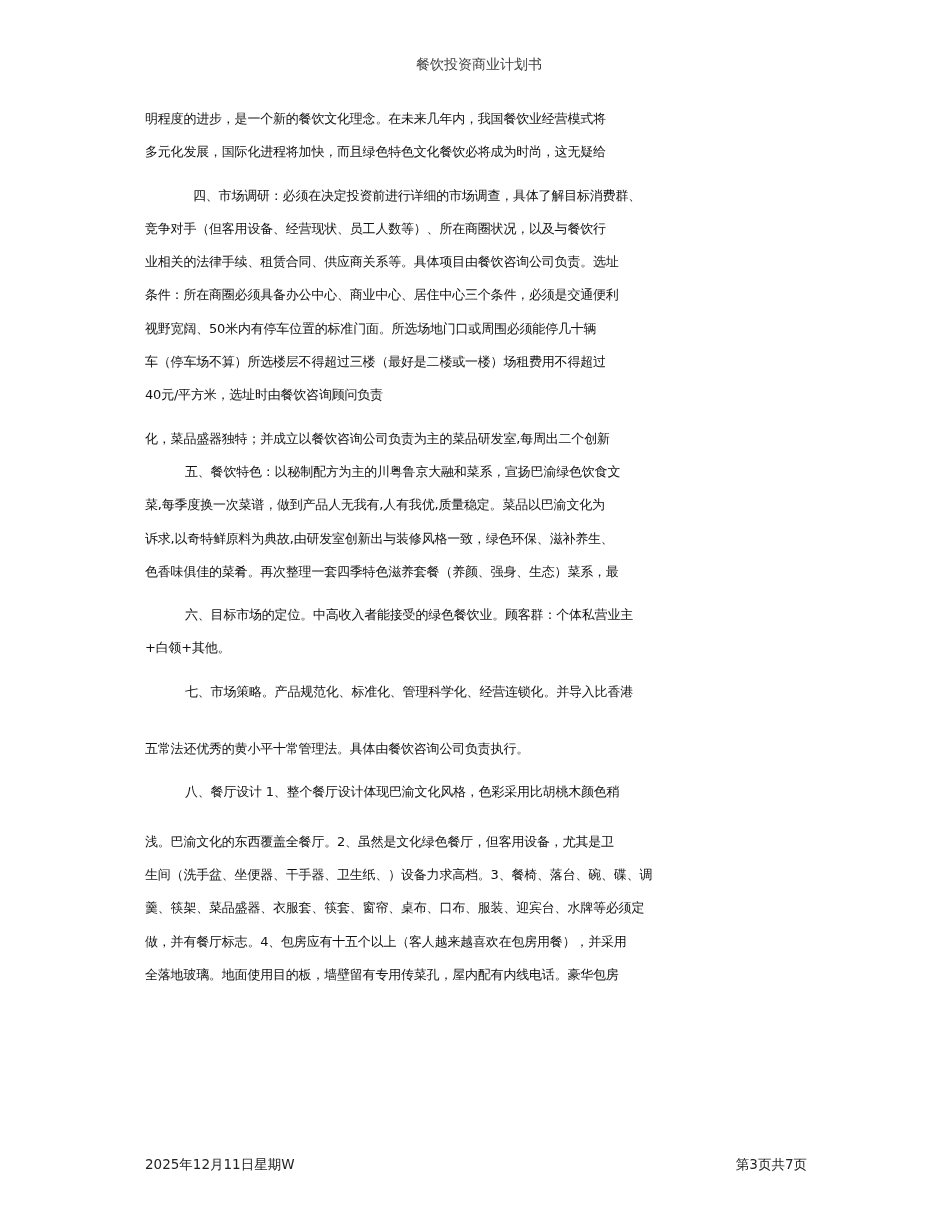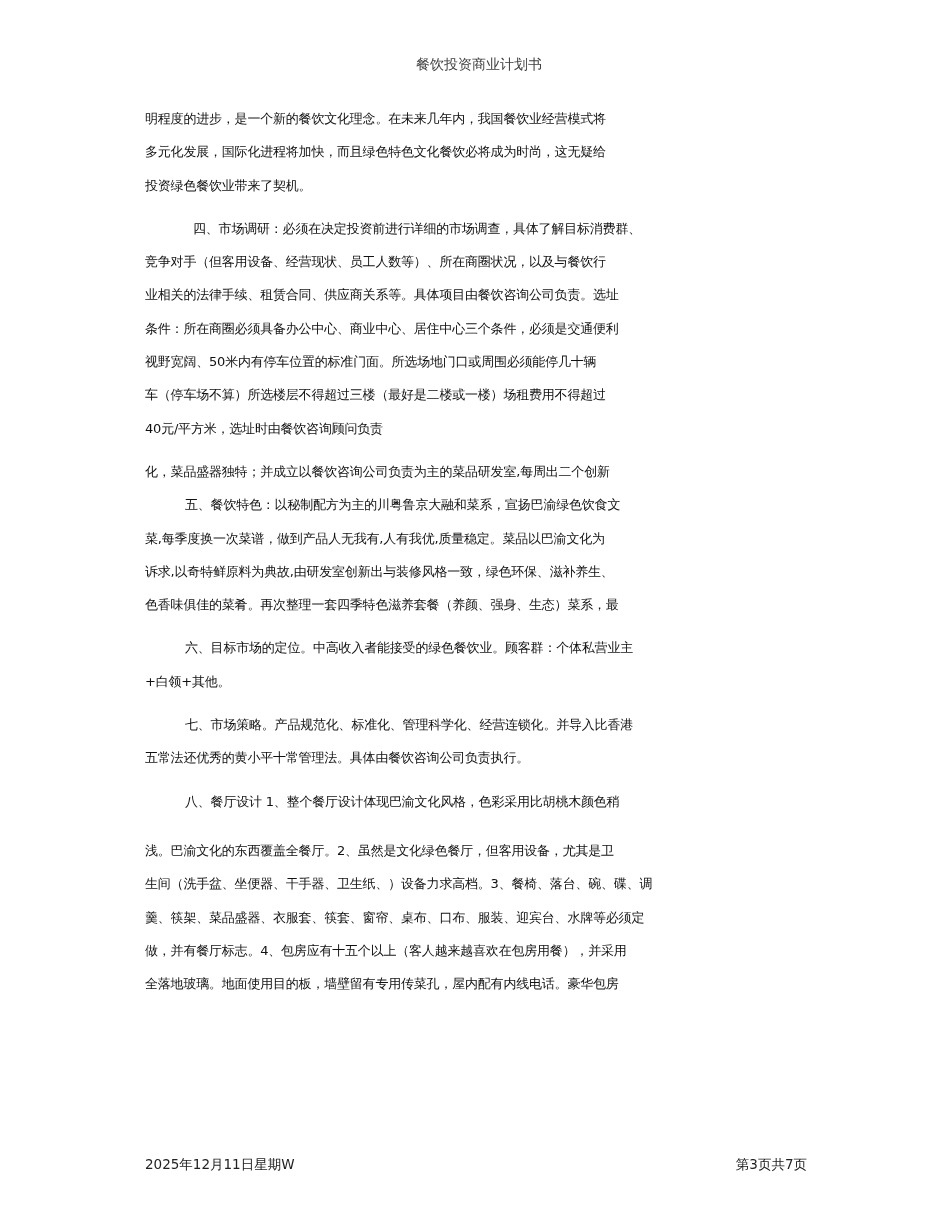--- a/index.html
+++ b/index.html
@@ -20,21 +20,20 @@
 <body>
 
 <div class="header">
   <span>餐饮投资商业计划书</span>
 </div>
 
 <div class="body">
   <p class="para first">
     <span class="line" style="display: block;">明程度的进步，是一个新的餐饮文化理念。在未来几年内，我国餐饮业经营模式将</span>
     <span class="line" style="display: block;">多元化发展，国际化进程将加快，而且绿色特色文化餐饮必将成为时尚，这无疑给</span>
-    <span class="line" style="display: block;">投资绿色餐饮业带来了契机。</span>
   </p>
   <p class="para">
     <span class="line" style="padding-left: 48px; display: block;">四、市场调研：必须在决定投资前进行详细的市场调查，具体了解目标消费群、</span>
     <span class="line" style="display: block;">竞争对手（但客用设备、经营现状、员工人数等）、所在商圈状况，以及与餐饮行</span>
     <span class="line" style="display: block;">业相关的法律手续、租赁合同、供应商关系等。具体项目由餐饮咨询公司负责。选址</span>
     <span class="line" style="display: block;">条件：所在商圈必须具备办公中心、商业中心、居住中心三个条件，必须是交通便利</span>
     <span class="line" style="display: block;">视野宽阔、50米内有停车位置的标准门面。所选场地门口或周围必须能停几十辆</span>
     <span class="line" style="display: block;">车（停车场不算）所选楼层不得超过三楼（最好是二楼或一楼）场租费用不得超过</span>
     <span class="line" style="display: block;">40元/平方米，选址时由餐饮咨询顾问负责</span>
   </p>
@@ -44,21 +43,21 @@
     <span class="line" style="display: block;">菜,每季度换一次菜谱，做到产品人无我有,人有我优,质量稳定。菜品以巴渝文化为</span>
     <span class="line" style="display: block;">诉求,以奇特鲜原料为典故,由研发室创新出与装修风格一致，绿色环保、滋补养生、</span>
     <span class="line" style="display: block;">色香味俱佳的菜肴。再次整理一套四季特色滋养套餐（养颜、强身、生态）菜系，最</span>
   </p>
   <p class="para">
     <span class="line" style="padding-left: 40px; display: block;">六、目标市场的定位。中高收入者能接受的绿色餐饮业。顾客群：个体私营业主</span>
     <span class="line" style="display: block;">+白领+其他。</span>
   </p>
   <p class="para">
     <span class="line" style="padding-left: 40px; display: block;">七、市场策略。产品规范化、标准化、管理科学化、经营连锁化。并导入比香港</span>
-    <span class="line" style="display: block;">五常法还优秀的黄小平十常管理法。具体由餐饮咨询公司负责执行。</span>
+    <span class="line" style="display: block; margin-top: 24px;">五常法还优秀的黄小平十常管理法。具体由餐饮咨询公司负责执行。</span>
   </p>
   <p class="para">
     <span class="line" style="padding-left: 40px; display: block;">八、餐厅设计 1、整个餐厅设计体现巴渝文化风格，色彩采用比胡桃木颜色稍</span>
     <span class="line" style="display: block; margin-top: 16px;">浅。巴渝文化的东西覆盖全餐厅。2、虽然是文化绿色餐厅，但客用设备，尤其是卫</span>
     <span class="line" style="display: block;">生间（洗手盆、坐便器、干手器、卫生纸、）设备力求高档。3、餐椅、落台、碗、碟、调</span>
     <span class="line" style="display: block;">羹、筷架、菜品盛器、衣服套、筷套、窗帘、桌布、口布、服装、迎宾台、水牌等必须定</span>
     <span class="line" style="display: block;">做，并有餐厅标志。4、包房应有十五个以上（客人越来越喜欢在包房用餐），并采用</span>
     <span class="line" style="display: block;">全落地玻璃。地面使用目的板，墙壁留有专用传菜孔，屋内配有内线电话。豪华包房</span>
   </p>
 </div>

